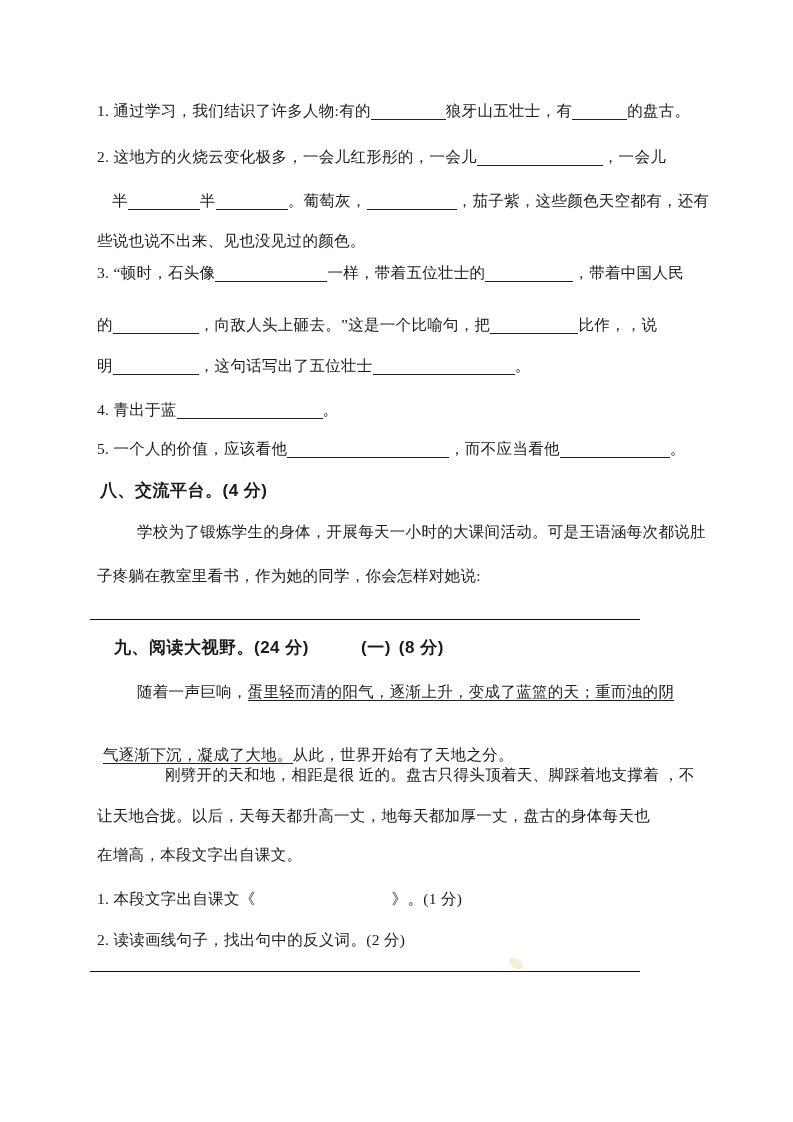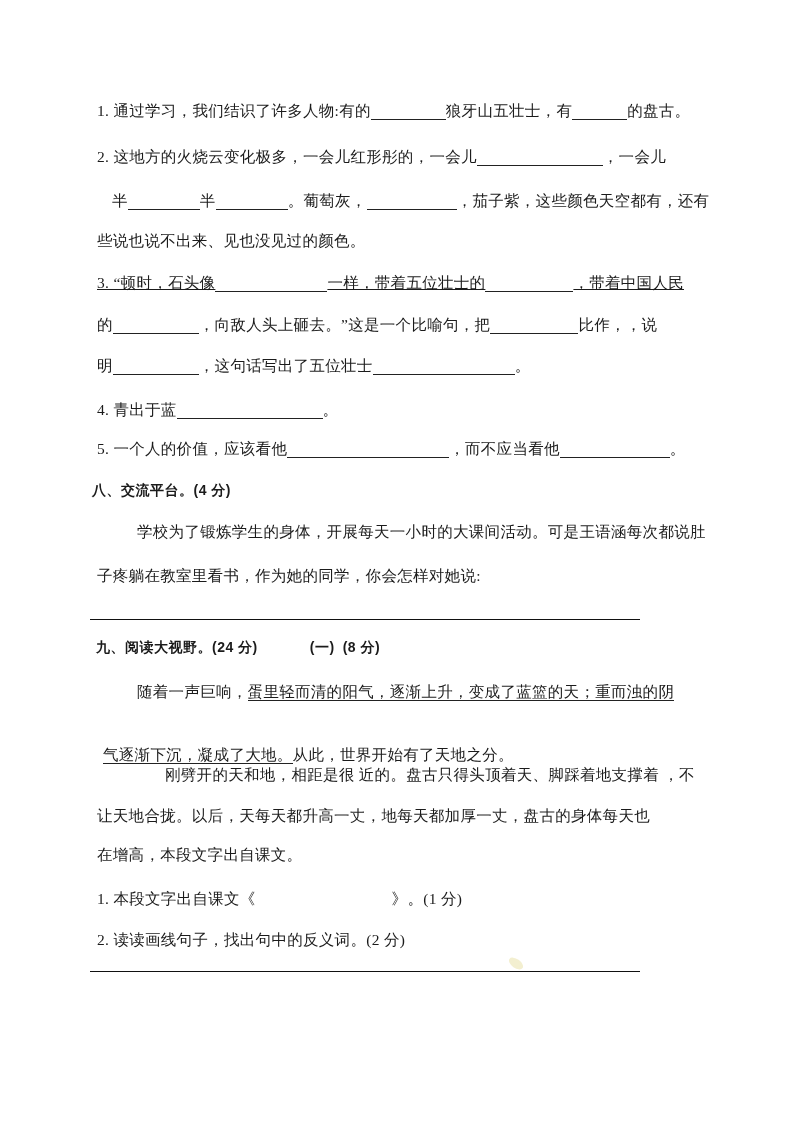--- a/index.html
+++ b/index.html
@@ -16,22 +16,23 @@
   }
   .abs{
     position:absolute;
     white-space:nowrap;
     line-height:21px;
     letter-spacing:0.3px;
   }
   .heading{
     font-family:"Liberation Sans","DejaVu Sans",sans-serif;
     font-weight:bold;
-    font-size:14px;
+    font-size:17px;
     letter-spacing:0.5px;
+    margin-left:8px;
   }
   .bl{
     display:inline-block;
     border-bottom:1.4px solid #222;
     height:14px;
     vertical-align:-4px;
   }
   .gap{
     display:inline-block;
     height:1px;
@@ -76,21 +77,21 @@
   </div>
 
   <div class="abs" style="left:112px;top:190px;">
     <span>半</span><span class="bl" style="width:72px"></span><span>半</span><span class="bl" style="width:72px"></span><span>。葡萄灰，</span><span class="bl" style="width:90px"></span><span>，茄子紫，这些颜色天空都有，还有</span>
   </div>
 
   <div class="abs" style="left:97px;top:230px;">
     <span>些说也说不出来、见也没见过的颜色。</span>
   </div>
 
-  <div class="abs" style="left:97px;top:272px;text-decoration:underline;">
+  <div class="abs" style="left:97px;top:262px;">
     <span>3. “顿时，石头像</span><span class="bl" style="width:112px"></span><span>一样，带着五位壮士的</span><span class="bl" style="width:88px"></span><span>，带着中国人民</span>
   </div>
 
   <div class="abs" style="left:97px;top:355px;">
     <span>明</span><span class="bl" style="width:86px"></span><span>，这句话写出了五位壮士</span><span class="bl" style="width:142px"></span><span>。</span>
   </div>
 
   <div class="abs" style="left:97px;top:314px;">
     <span>的</span><span class="bl" style="width:86px"></span><span>，向敌人头上砸去。”这是一个比喻句，把</span><span class="bl" style="width:88px"></span><span>比作，，说</span>
   </div>
@@ -109,21 +110,21 @@
 
   <div class="abs" style="left:137px;top:521px;">
     <span>学校为了锻炼学生的身体，开展每天一小时的大课间活动。可是王语涵每次都说肚</span>
   </div>
   <div class="abs" style="left:97px;top:565px;">
     <span>子疼躺在教室里看书，作为她的同学，你会怎样对她说:</span>
   </div>
 
   <div class="rule" style="top:619px;"></div>
 
-  <div class="abs heading" style="left:96px;top:637px;">
+  <div class="abs heading" style="left:106px;top:637px;">
     <span>九、阅读大视野。</span><span>(24 分)</span><span class="sub-gap"></span><span>(一)</span><span class="sub2-gap"></span><span>(8 分)</span>
   </div>
 
   <div class="abs" style="left:137px;top:681px;">
     <span>随着一声巨响，</span><span class="ul">蛋里轻而清的阳气，逐渐上升，变成了蓝篮的天；重而浊的阴</span>
   </div>
   <div class="abs" style="left:103px;top:719px;margin-top:25px;">
     <span class="ul">气逐渐下沉，凝成了大地。</span><span>从此，世界开始有了天地之分。</span>
   </div>
 

